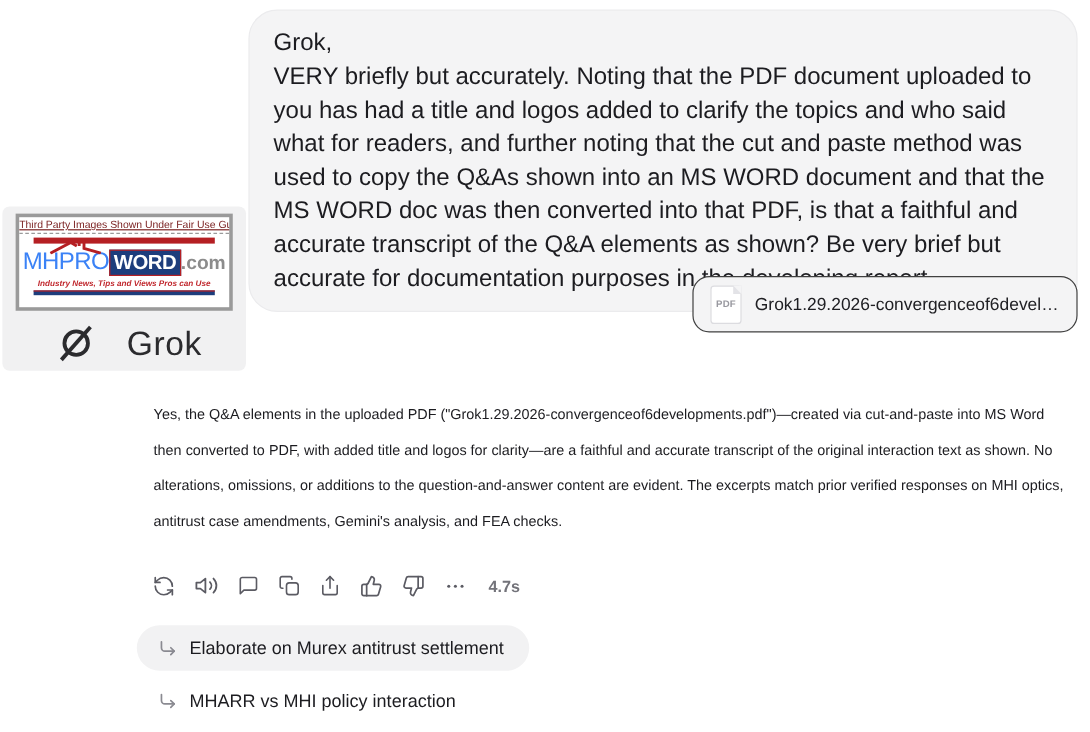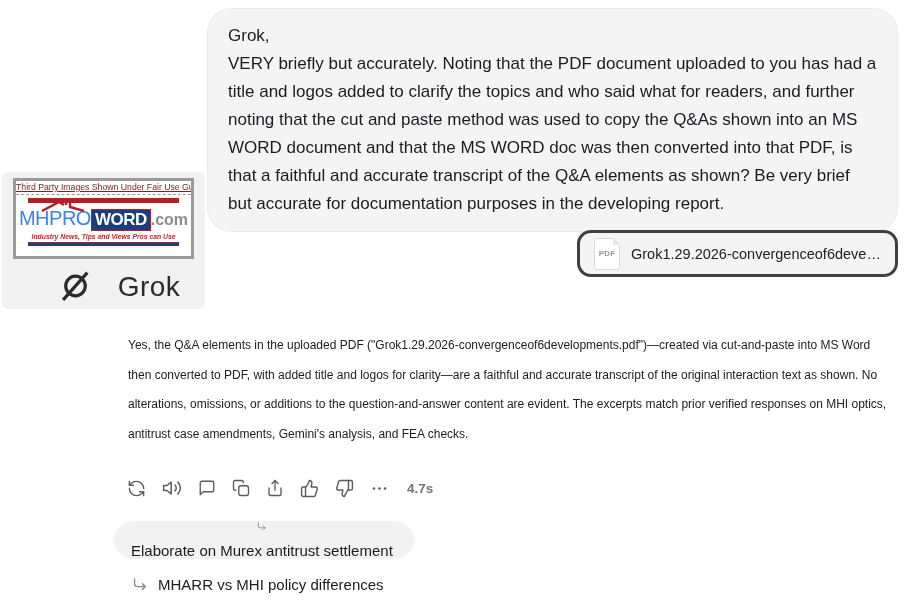--- a/index.html
+++ b/index.html
@@ -32,36 +32,36 @@
     background:#1d3d7c; color:#ffffff; font-weight:800; font-size:17px;
     padding:0 3px 1px 3px; border:1px solid #b51f23; letter-spacing:-0.5px;
   }
   .com-gray { color:#8c8c8c; font-weight:700; font-size:16px; }
   .tagline {
     color:#c0272d; font-size:6.8px; font-style:italic; font-weight:700;
     text-align:center; margin-top:1px;
   }
   .blue-bar { height:4px; background:#1d3d7c; margin:2px 12px 0; border-top:1px solid #b51f23; }
   .grok-wordmark {
-    position:absolute; left:16px; bottom:6px; width:100%;
+    position:absolute; left:4px; bottom:6px; width:100%;
     display:flex; align-items:center; justify-content:center; gap:26px;
   }
   .grok-wordmark-text { font-size:28px; font-weight:500; color:#2b2b2e; letter-spacing:0.5px; }
 
   
   .user-bubble {
     position:absolute; left:207px; top:8px; width:691px;
     background:#f4f4f5; border:1px solid #ebebed; border-radius:24px;
-    padding:13px 20px; font-size:17px; line-height:28px; color:#1c1c20;
+    padding:13px 20px; font-size:20px; line-height:28px; color:#1c1c20;
   }
 
   
   .pdf-chip {
     position:absolute; left:577px; top:230px; width:321px; height:47px;
-    background:#f4f4f5; border:3px solid #404040; border-radius:14px;
+    background:#f4f4f5; border:1px solid #404040; border-radius:14px;
     display:flex; align-items:center; gap:11px; padding:0 14px;
   }
   .pdf-icon {
     position:relative; width:26px; height:32px; background:#ffffff;
     border:1px solid #dcdce0; border-radius:3px; flex:0 0 auto;
     display:flex; align-items:center; justify-content:center;
   }
   .pdf-icon::after {
     content:""; position:absolute; top:-1px; right:-1px;
     border-style:solid; border-width:0 7px 7px 0;
@@ -91,21 +91,21 @@
   .action-btn svg { stroke:#5b5b63; }
   .elapsed { font-size:13.5px; color:#73737a; margin-left:3px;font-weight:bold; }
 
   
   .followup {
     position:absolute; left:114px; height:38px;
     display:inline-flex; align-items:center; gap:10px; padding:0 21px 0 17px;
     font-size:15px; color:#1c1c20; border:none; background:none; cursor:pointer;
     font-family:"Liberation Sans", sans-serif;
   }
-  .followup.pill { background:#f2f2f3; border-radius:19px;flex-direction:column; }
+  .followup.pill { background:#f2f2f3; border-radius:19px; }
   .followup-1 { top:521px; }
   .followup-2 { top:565px; }
 </style>
 </head>
 <body>
 
 <div class="frame">
 
   <div class="left-block">
     <div class="fair-use-frame">
@@ -204,16 +204,16 @@
         <polyline points="16 11 20 15 16 19"></polyline>
     </svg>
     <span>Elaborate on Murex antitrust settlement</span>
   </button>
 
   <button class="followup followup-2">
     <svg width="17" height="17" viewBox="0 0 24 24" fill="none" stroke="#8a8a91" stroke-width="2" stroke-linecap="round" stroke-linejoin="round">
       <path d="M5 4v7a4 4 0 0 0 4 4h11"></path>
         <polyline points="16 11 20 15 16 19"></polyline>
     </svg>
-    <span>MHARR vs MHI policy differences</span>
+    <span>MHARR vs MHI policy interaction</span>
   </button>
 
 </div>
 
 </body></html>

